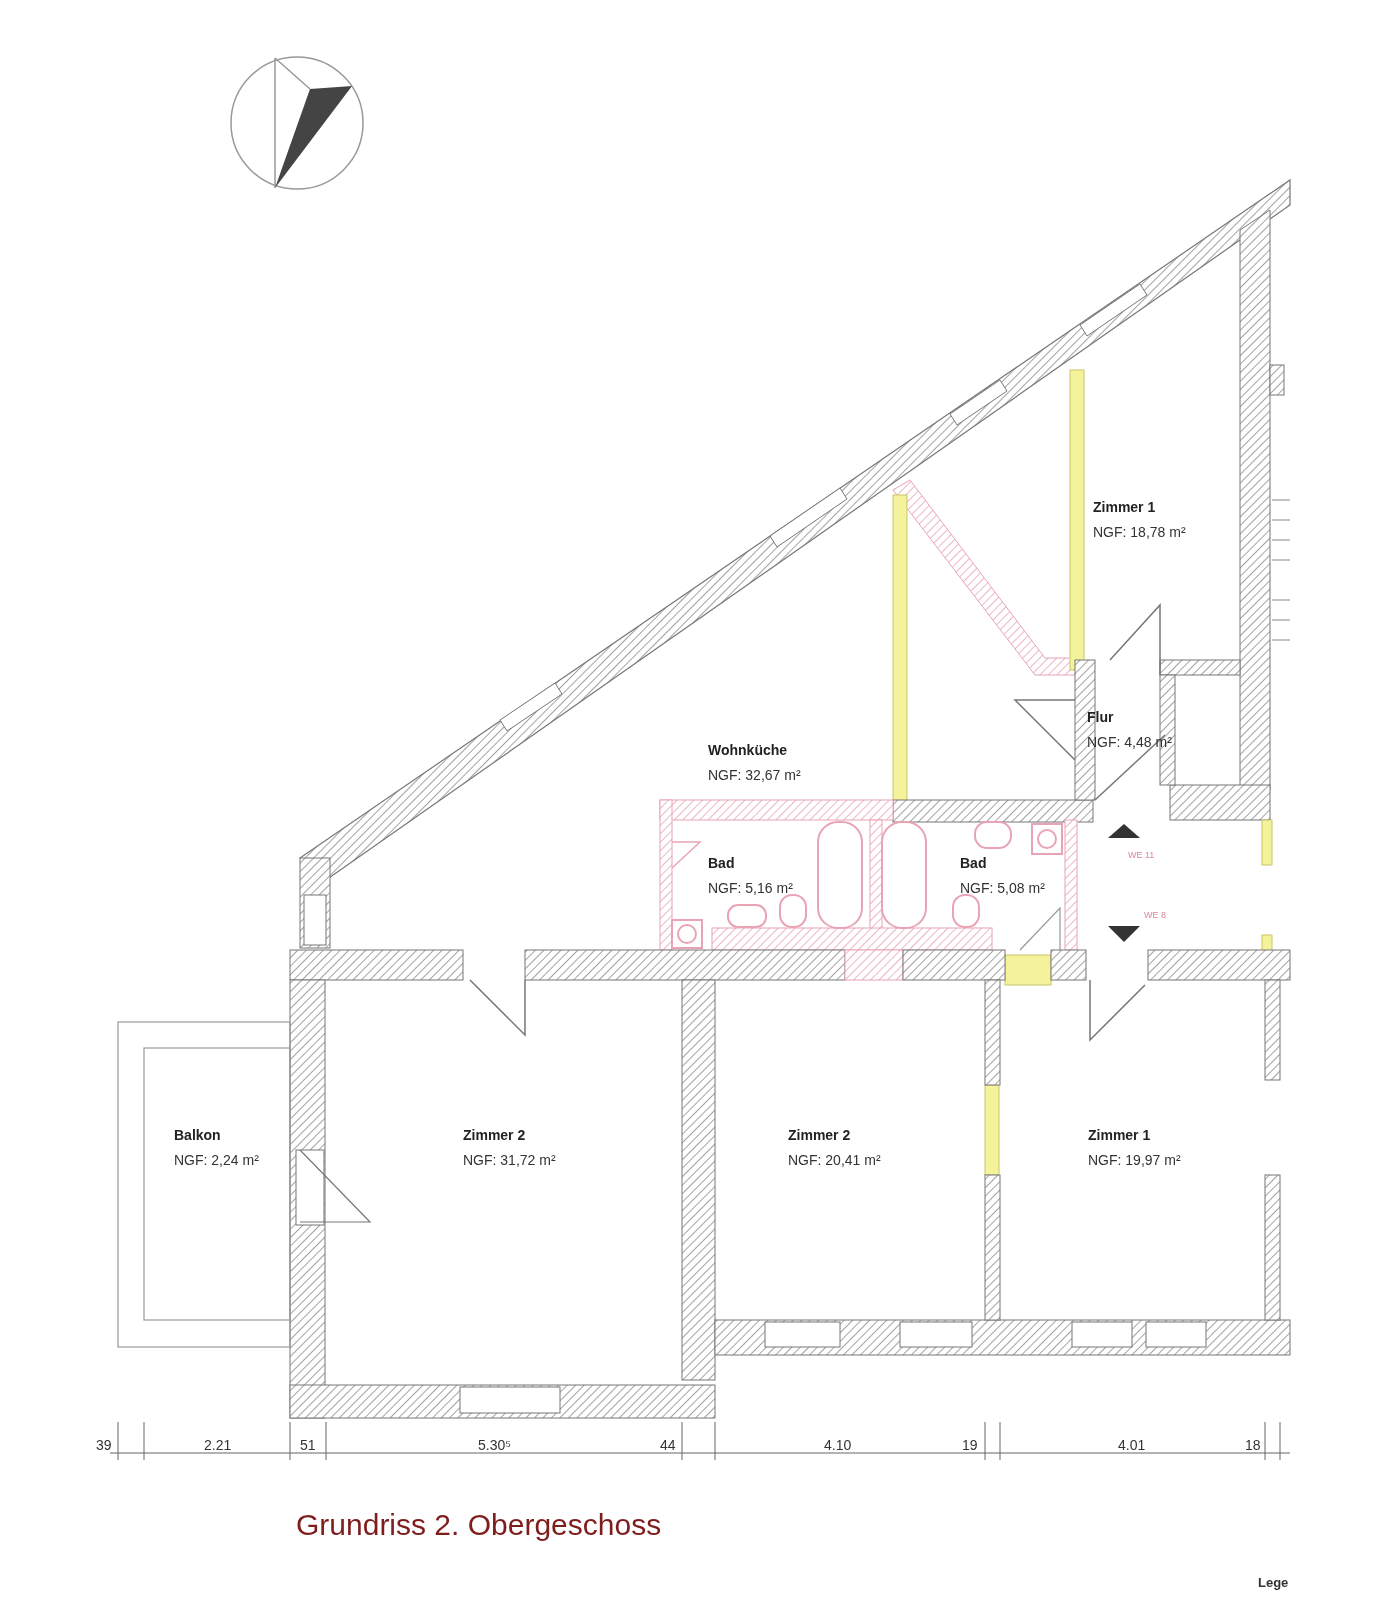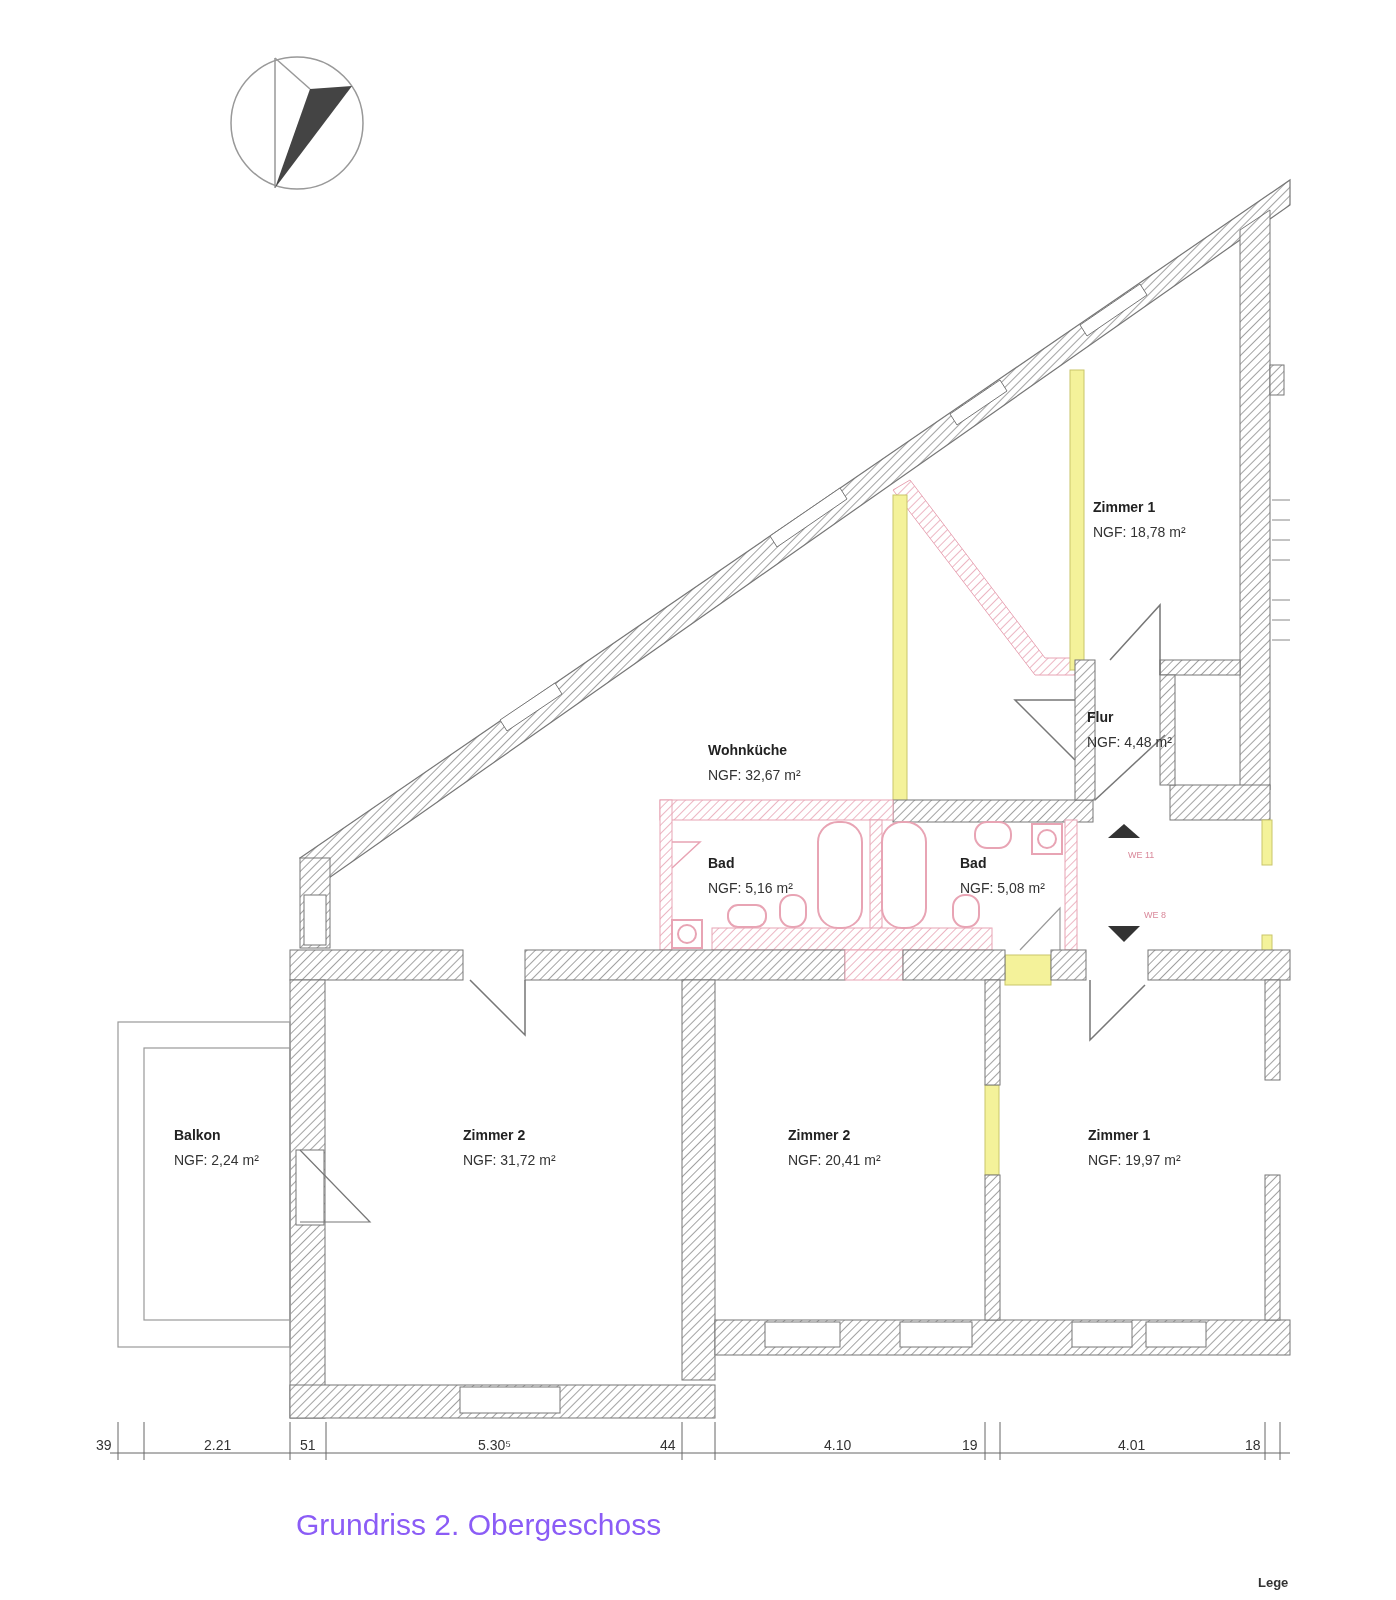--- a/index.html
+++ b/index.html
@@ -3,21 +3,21 @@
 <meta charset="utf-8">
 <style>
   html, body { margin: 0; padding: 0; background: #ffffff; }
   body { width: 1396px; height: 1600px; position: relative; overflow: hidden;
          font-family: "Liberation Sans", sans-serif; color: #222; }
   #plan { position: absolute; left: 0; top: 0; }
   .room-label { font-family: "Liberation Sans", sans-serif; font-size: 14px; font-weight: bold; fill: #222; }
   .room-area  { font-family: "Liberation Sans", sans-serif; font-size: 14px; fill: #333; }
   .dim-text   { font-family: "Liberation Sans", sans-serif; font-size: 14px; fill: #333; }
   .we-text    { font-family: "Liberation Sans", sans-serif; font-size: 9px; fill: #d9889a; }
-  .title { position: absolute; left: 296px; top: 1508px; font-size: 30px; color: #8b5cf6;
+  .title { position: absolute; left: 296px; top: 1508px; font-size: 30px; color: #7f1d1d;
            font-family: "Liberation Sans", sans-serif; }
   .legend { position: absolute; left: 1258px; top: 1575px; font-size: 13px; font-weight: bold; color: #333;
             font-family: "Liberation Sans", sans-serif; text-align: right; }
 </style>
 </head>
 <body>
 
 <svg id="plan" width="1396" height="1600" viewBox="0 0 1396 1600" xmlns="http://www.w3.org/2000/svg">
   <defs>
     <pattern id="hatch" width="6" height="6" patternUnits="userSpaceOnUse" patternTransform="rotate(45)">

